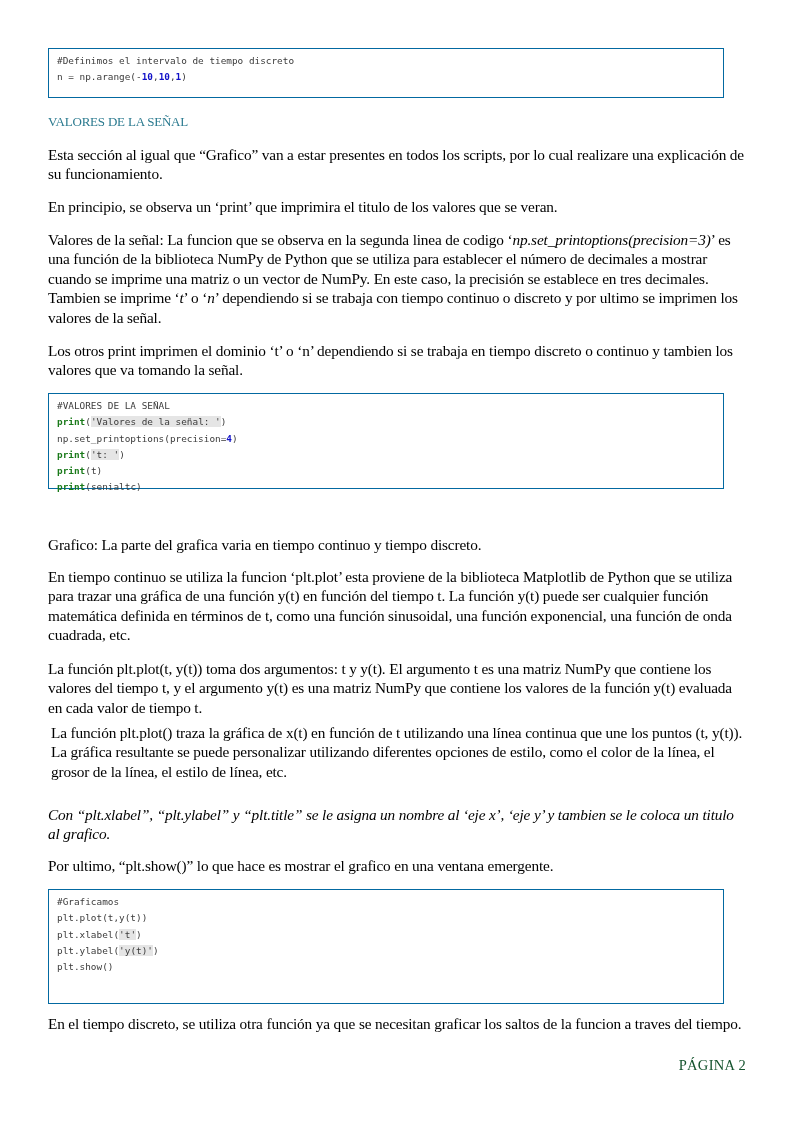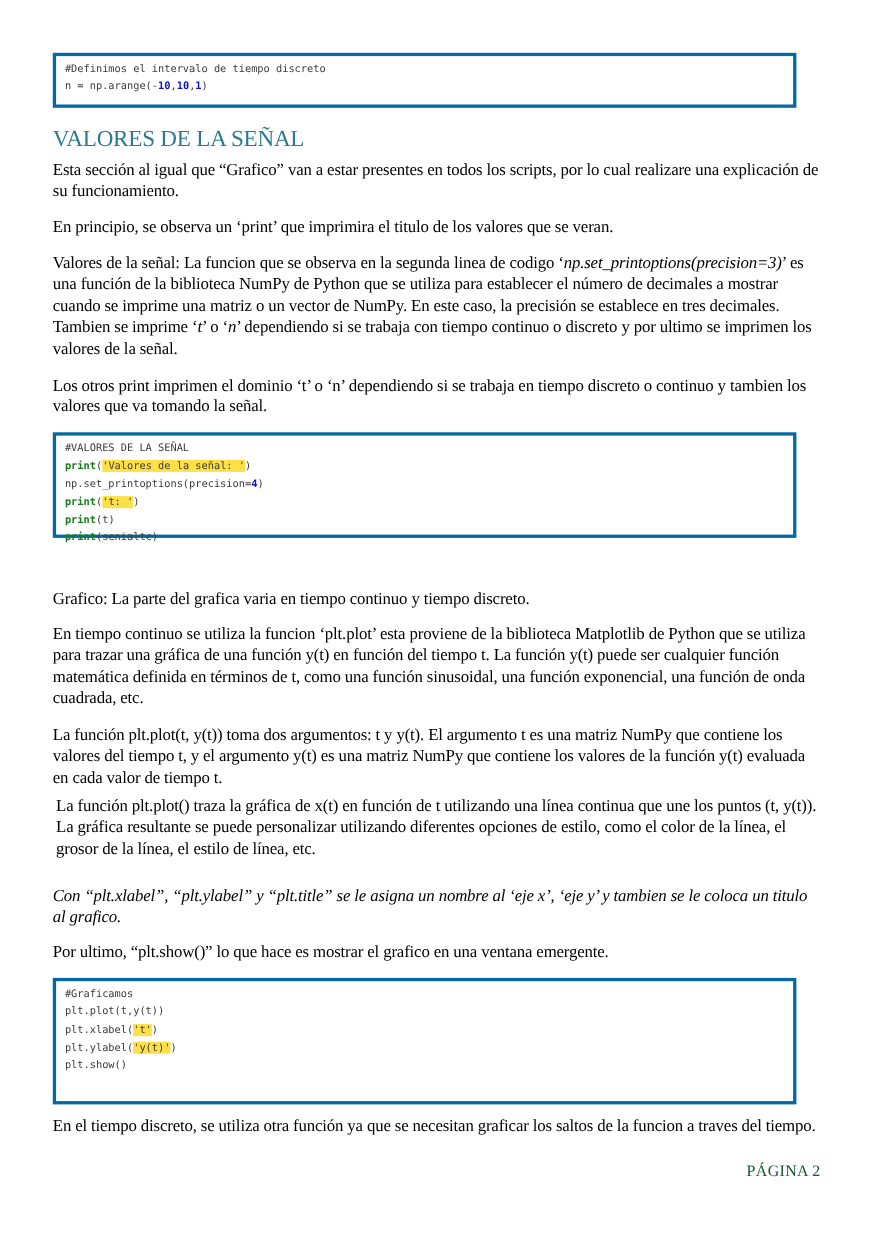--- a/index.html
+++ b/index.html
@@ -4,32 +4,32 @@
 <style>
   html, body { margin: 0; padding: 0; background: #ffffff; }
   body {
     width: 793px; height: 1123px; position: relative; overflow: hidden;
     font-family: "Liberation Serif", "DejaVu Serif", serif;
     color: #3a3a3a;
   }
   .page { position: absolute; left: 0; top: 0; width: 793px; height: 1123px; }
   .code-box {
     position: absolute; left: 48px; width: 676px;
-    border: 3px solid #0369a1; background: #ffffff;
+    border: 1px solid #0369a1; background: #ffffff;
     font-family: "DejaVu Sans Mono", "Liberation Mono", monospace;
     font-size: 9.4px; color: #3b3b3b; box-sizing: border-box;
     padding: 4px 0 0 8px; line-height: 16.3px;
   }
   .code-line { white-space: pre; height: 16.3px; }
   .kw { color: #1a7a1a; font-weight: bold; }
   .num { color: #1010c8; font-weight: bold; }
-  .str { background: #fde047; }
+  .str { background: #e5e5e5; }
   .heading {
     position: absolute; left: 48px; top: 114px;
-    font-size: 21px; color: #2b7a8f; letter-spacing: -0.2px;
+    font-size: 13px; color: #2b7a8f; letter-spacing: -0.2px;
   }
   .para {
     position: absolute; left: 48px; width: 700px;
     font-size: 15.3px; line-height: 19.4px; color: #000000;
     letter-spacing: -0.15px;
   }
   .para em { font-style: italic; }
   .footer {
     position: absolute; right: 47px; top: 1057px;
     font-size: 14.5px; color: #14532d; letter-spacing: 0.3px;

